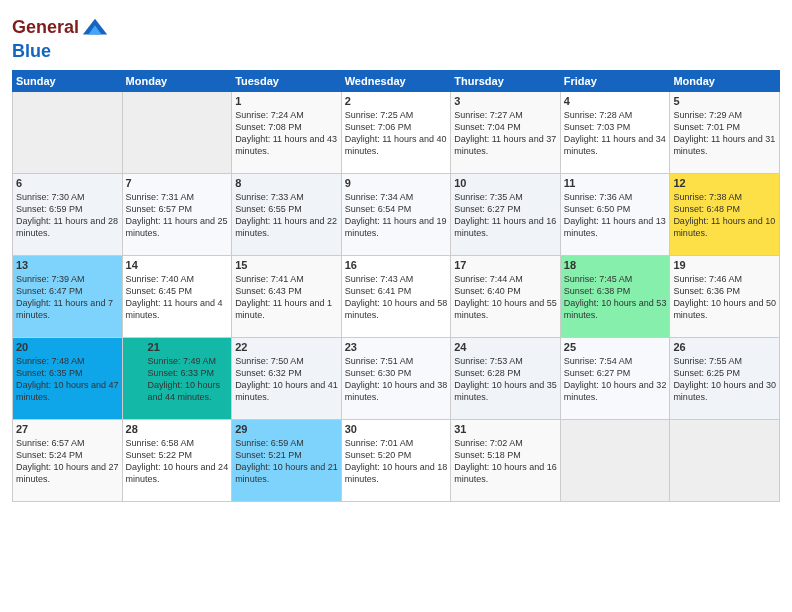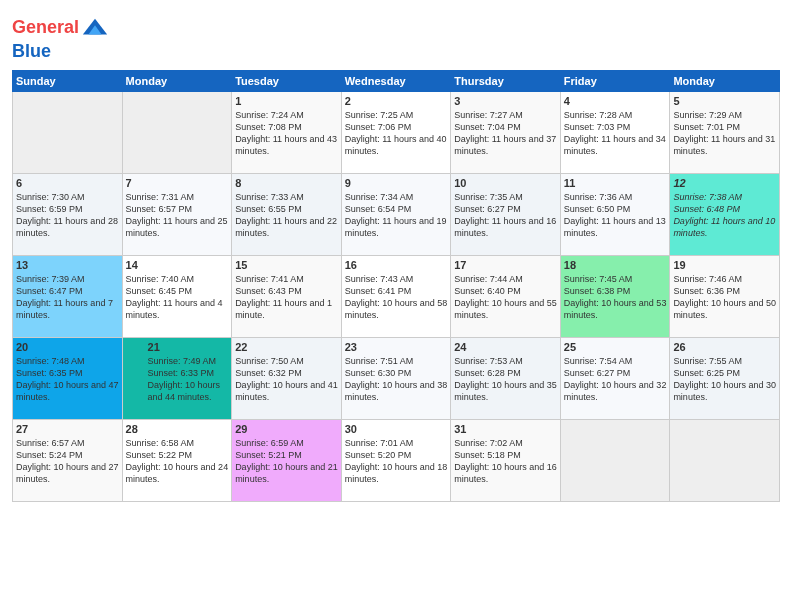--- a/index.html
+++ b/index.html
@@ -25,21 +25,21 @@
       align-items: center;
       margin-top: 4px;
     }
     .logo-text {
       font-size: 18px;
       font-weight: bold;
       color: #333;
       line-height: 1.1;
     }
     .logo-text span {
-      color: #ef4444;
+      color: #7f1d1d;
     }
     .logo-icon {
       width: 28px;
       height: 28px;
       margin-left: 2px;
     }
     .title-block {
       text-align: right;
     }
     .month-title {
@@ -197,21 +197,21 @@
             <div class="day-info" style="white-space: pre-line;">Sunrise: 7:35 AM
 Sunset: 6:27 PM
 Daylight: 11 hours and 16 minutes.</div>
           </td>
           <td style="background: rgb(247, 249, 252);">
             <span class="day-number">11</span>
             <div class="day-info" style="white-space: pre-line;">Sunrise: 7:36 AM
 Sunset: 6:50 PM
 Daylight: 11 hours and 13 minutes.</div>
           </td>
-          <td style="background: #5eead4; font-style: italic;">
+          <td style="background: #fde047;">
             <span class="day-number">12</span>
             <div class="day-info" style="white-space: pre-line;">Sunrise: 7:38 AM
 Sunset: 6:48 PM
 Daylight: 11 hours and 10 minutes.</div>
           </td>
         </tr>
         <tr>
           <td style="background: #7dd3fc;">
             <span class="day-number">13</span>
             <div class="day-info" style="white-space: pre-line;">Sunrise: 7:39 AM
@@ -305,21 +305,21 @@
             <div class="day-info" style="white-space: pre-line;">Sunrise: 6:57 AM
 Sunset: 5:24 PM
 Daylight: 10 hours and 27 minutes.</div>
           </td>
           <td style="background: rgb(255, 255, 255);">
             <span class="day-number">28</span>
             <div class="day-info" style="white-space: pre-line;">Sunrise: 6:58 AM
 Sunset: 5:22 PM
 Daylight: 10 hours and 24 minutes.</div>
           </td>
-          <td style="background: #f0abfc;">
+          <td style="background: #7dd3fc;">
             <span class="day-number">29</span>
             <div class="day-info" style="white-space: pre-line;">Sunrise: 6:59 AM
 Sunset: 5:21 PM
 Daylight: 10 hours and 21 minutes.</div>
           </td>
           <td style="background: rgb(255, 255, 255);">
             <span class="day-number">30</span>
             <div class="day-info" style="white-space: pre-line;">Sunrise: 7:01 AM
 Sunset: 5:20 PM
 Daylight: 10 hours and 18 minutes.</div>

